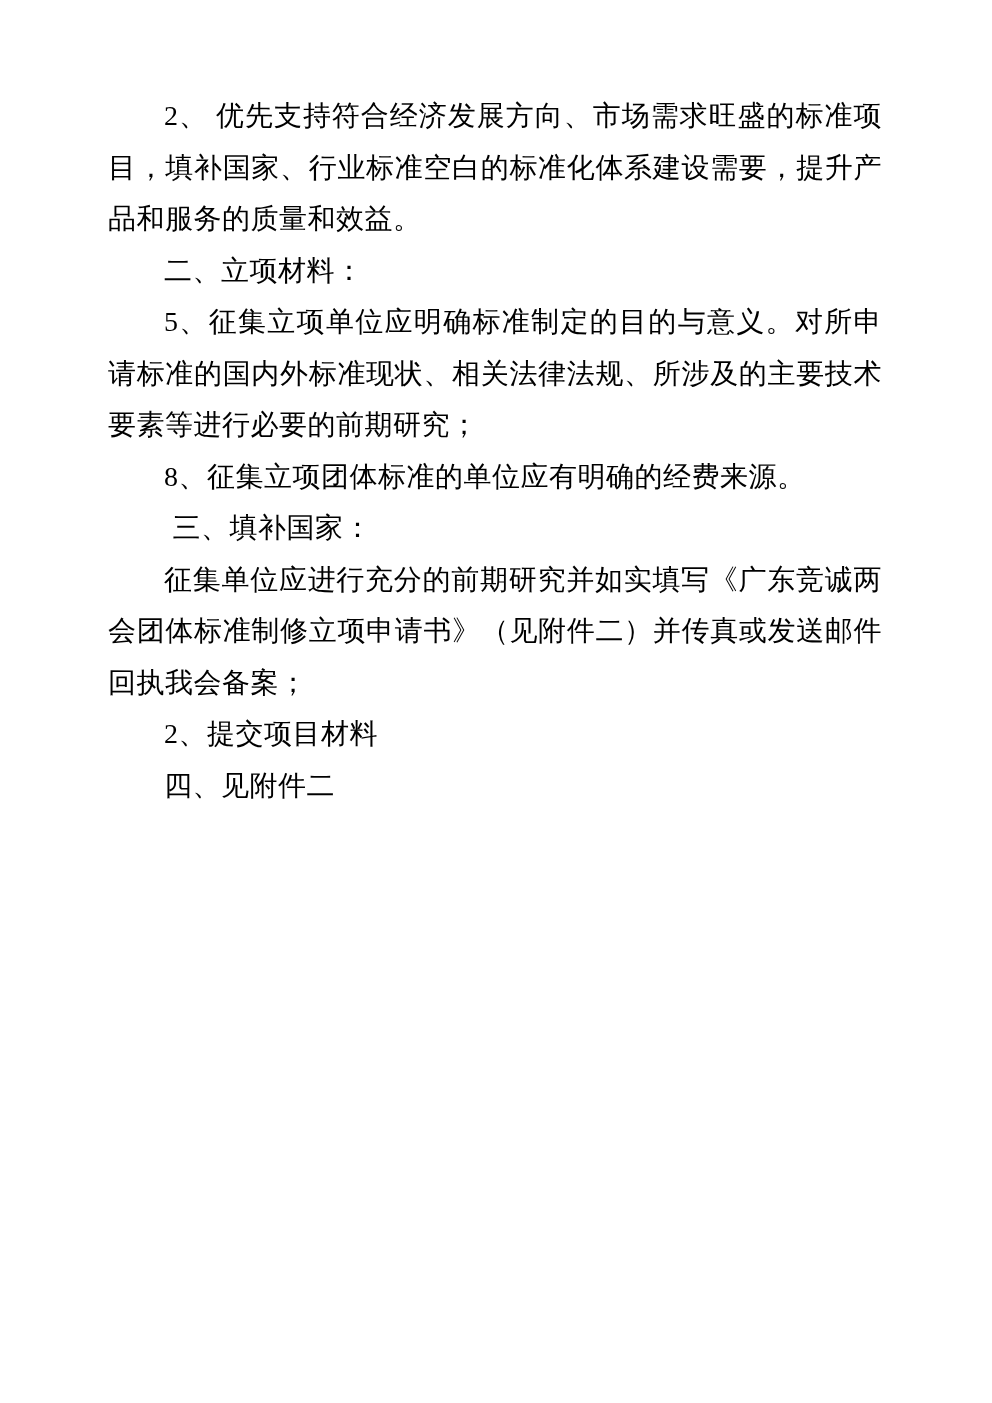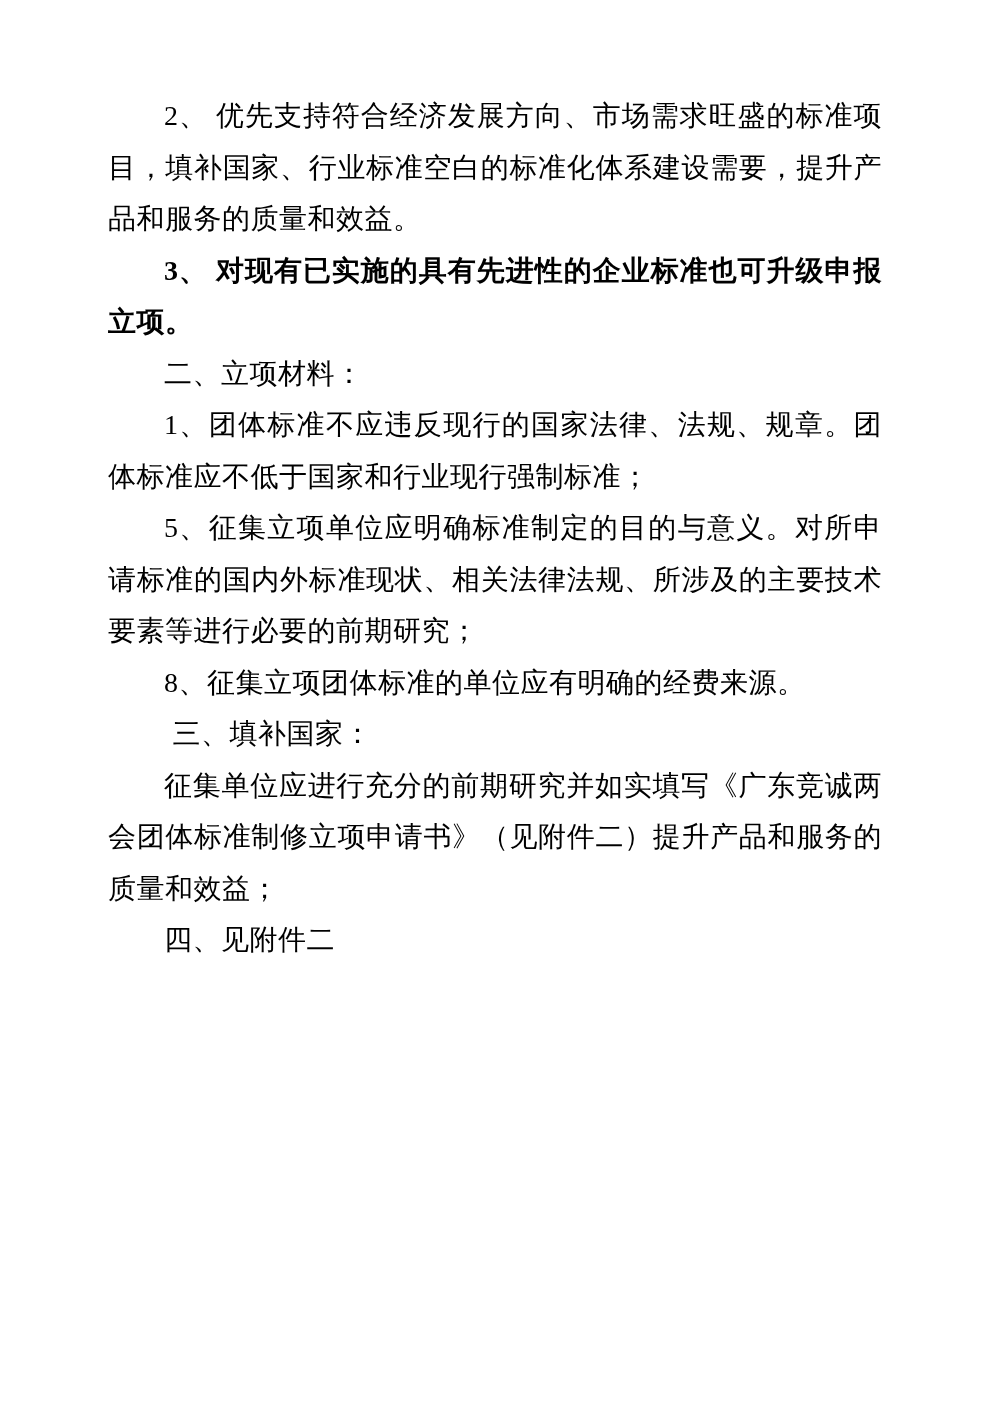--- a/index.html
+++ b/index.html
@@ -33,22 +33,21 @@
   .doc p.indent-plus {
     text-indent: 2.3em;
   }
 </style>
 </head>
 <body>
 
 <div class="page">
   <div class="doc">
     <p>2、 优先支持符合经济发展方向、市场需求旺盛的标准项目，填补国家、行业标准空白的标准化体系建设需要，提升产品和服务的质量和效益。</p>
-    <p class="bold">3、 对现有已实施的具有先进性的企业标准也可升级申报立项。</p>
     <p>二、立项材料：</p>
-    <p>1、团体标准不应违反现行的国家法律、法规、规章。团体标准应不低于国家和行业现行强制标准；</p>
     <p>5、征集立项单位应明确标准制定的目的与意义。对所申请标准的国内外标准现状、相关法律法规、所涉及的主要技术要素等进行必要的前期研究；</p>
     <p>8、征集立项团体标准的单位应有明确的经费来源。</p>
     <p class="indent-plus">三、填补国家：</p>
-    <p>征集单位应进行充分的前期研究并如实填写《广东竞诚两会团体标准制修立项申请书》（见附件二）提升产品和服务的质量和效益；</p>
+    <p>征集单位应进行充分的前期研究并如实填写《广东竞诚两会团体标准制修立项申请书》（见附件二）并传真或发送邮件回执我会备案；</p>
+    <p>2、提交项目材料</p>
     <p>四、见附件二</p>
   </div>
 </div>
 
 </body></html>

